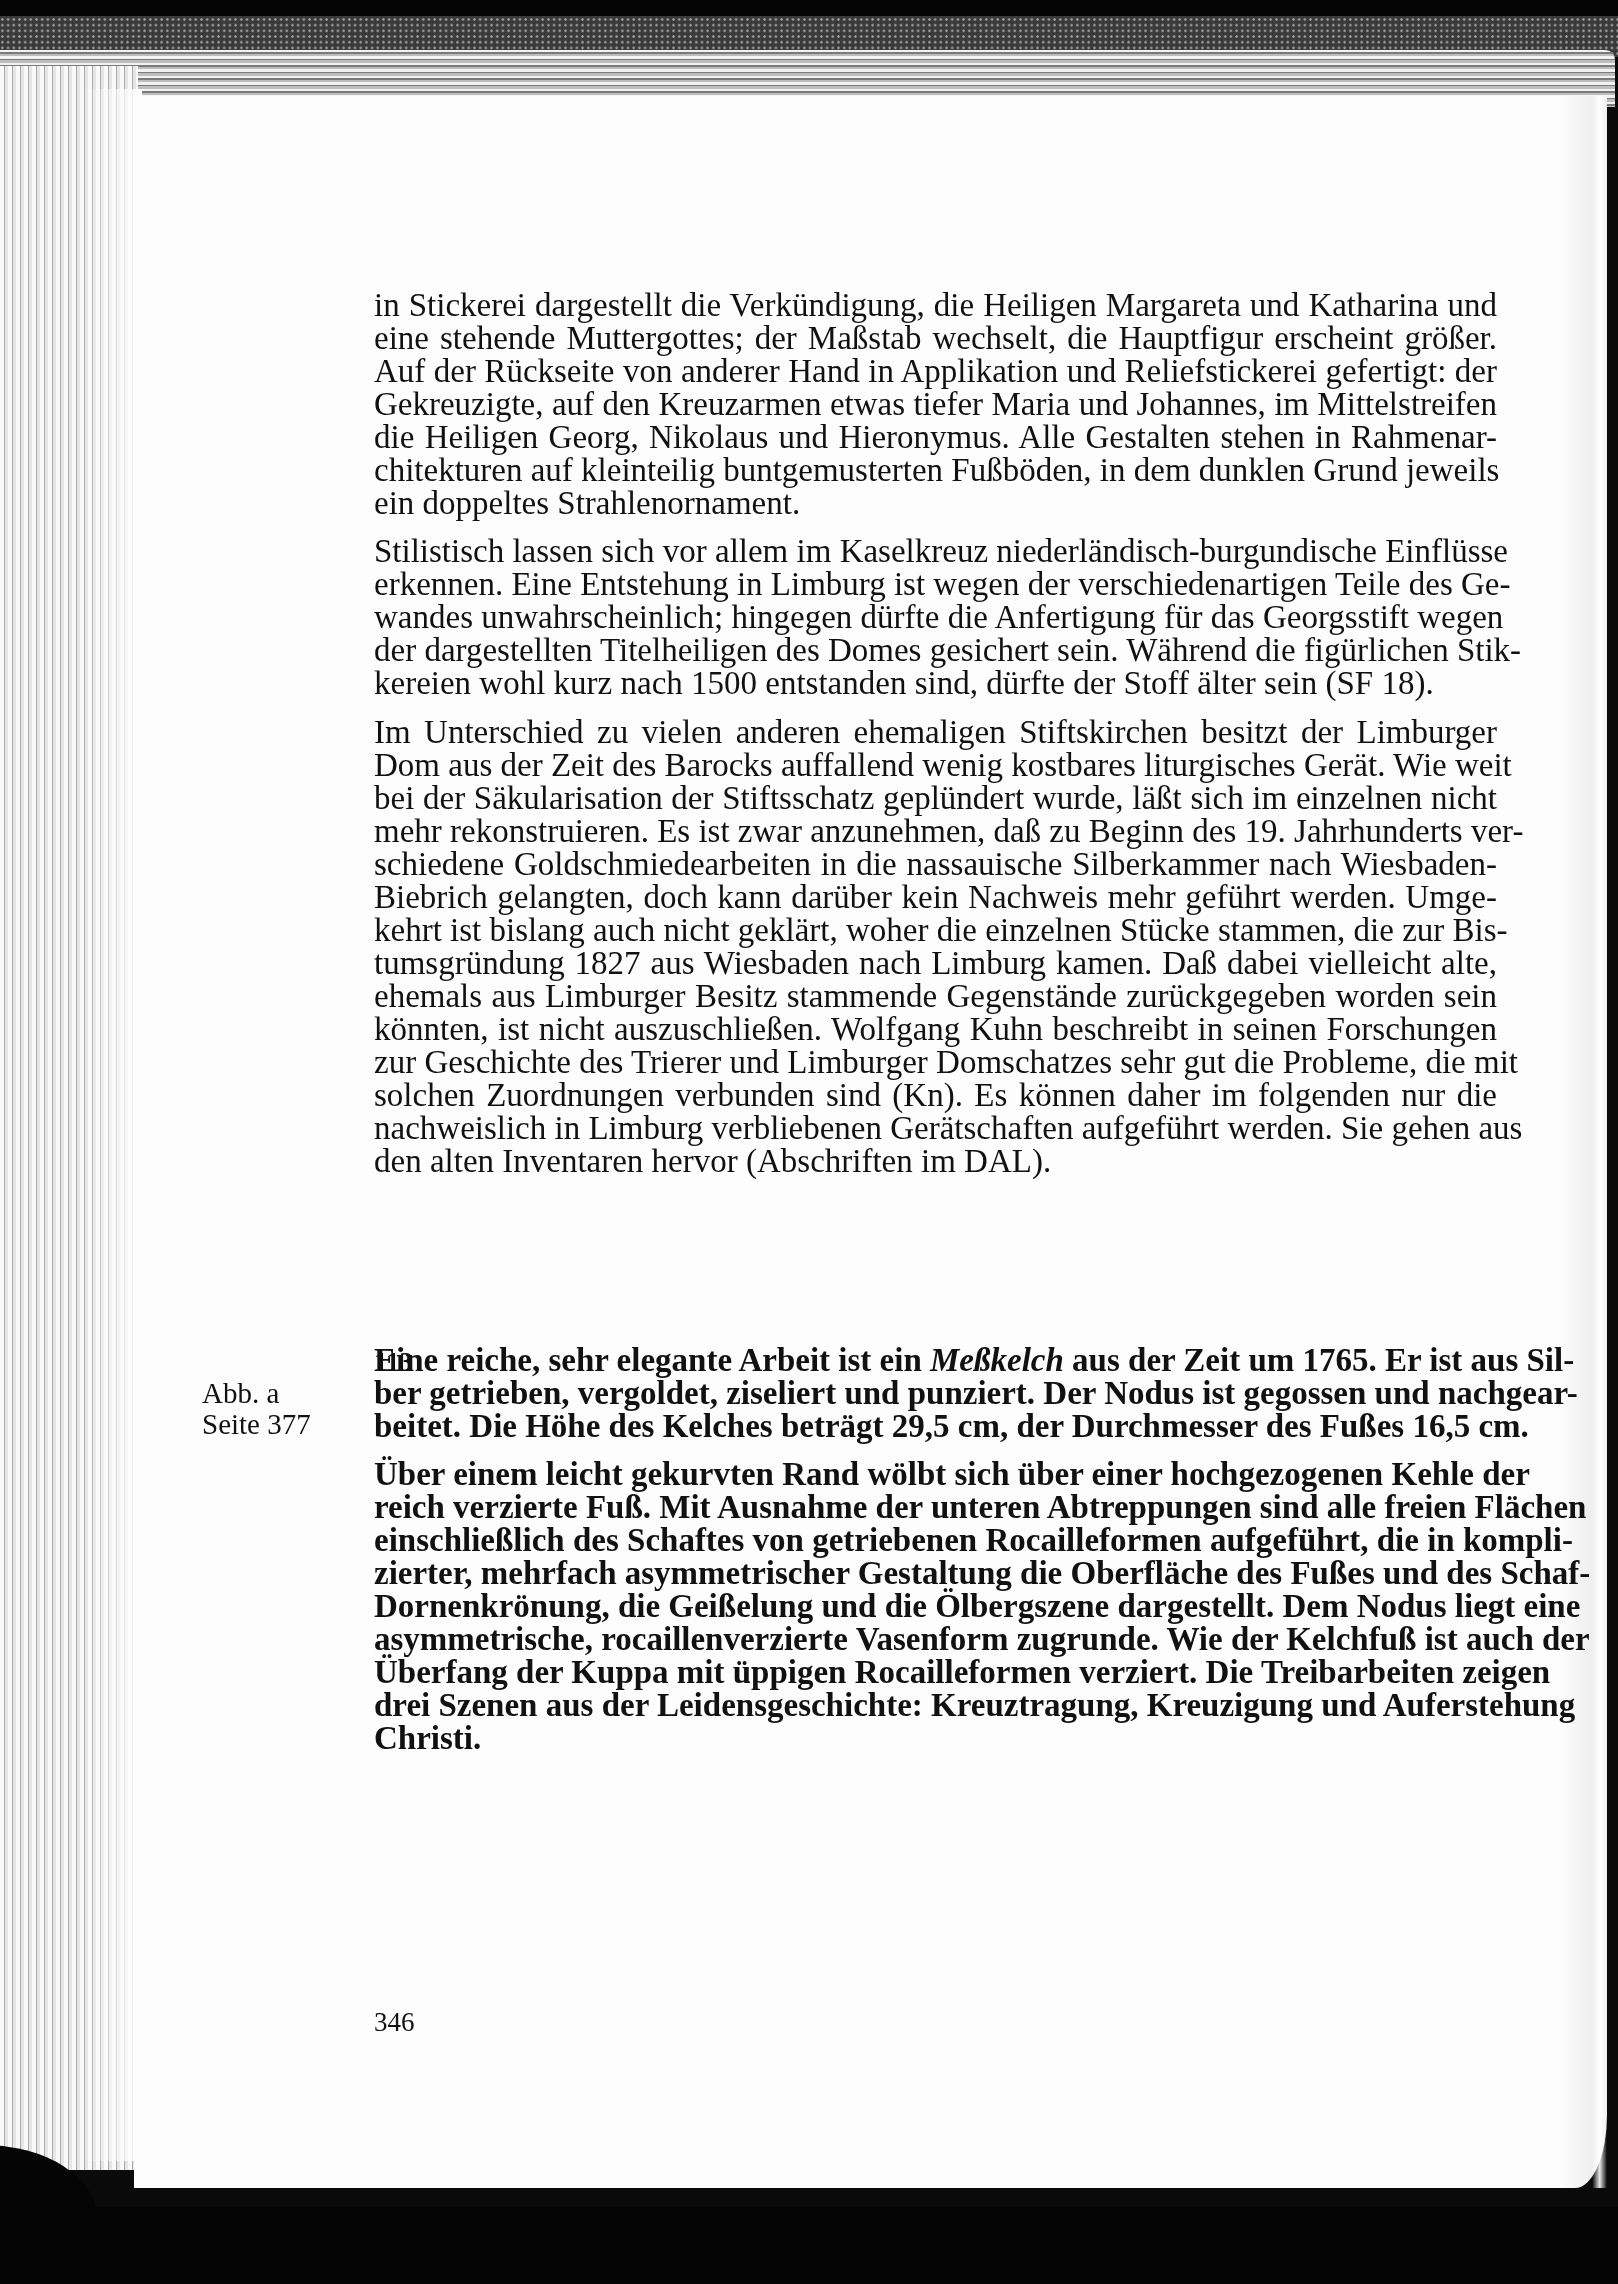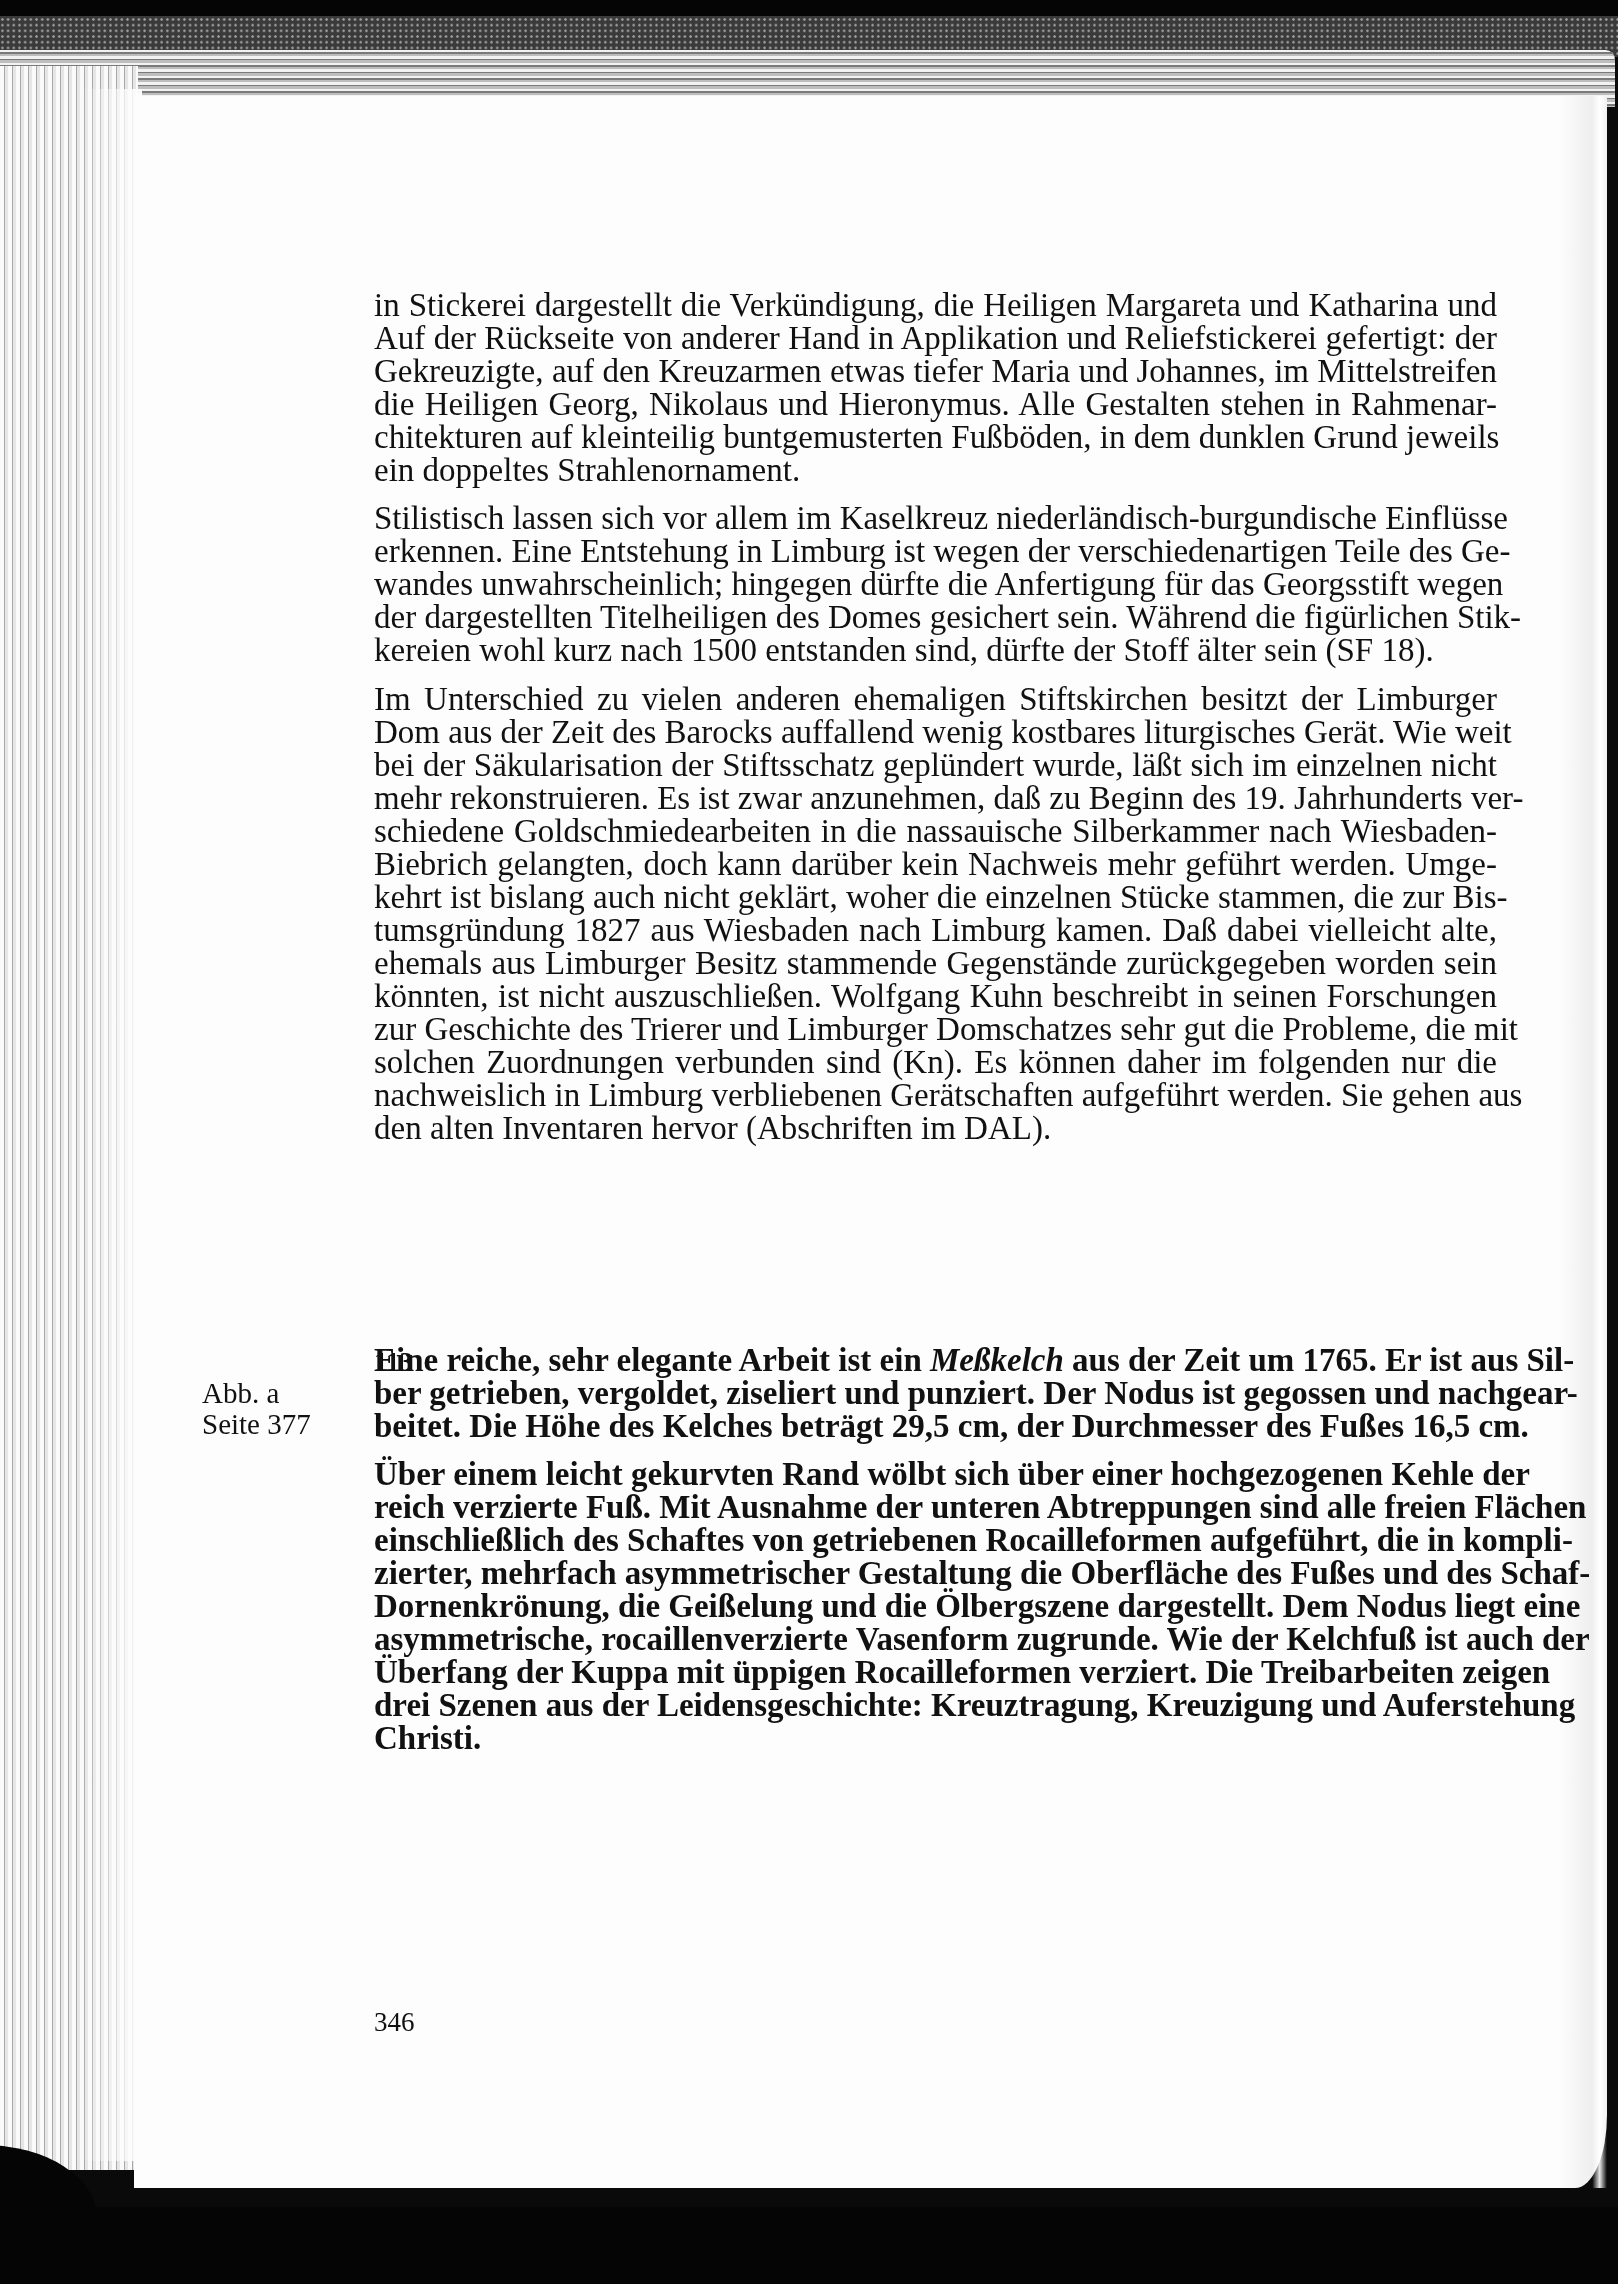--- a/index.html
+++ b/index.html
@@ -83,20 +83,21 @@
 <div class="bottom-black"></div>
 <div class="bottom-left-curve"></div>
 
 <div class="page">
   <div class="gutter-shadow"></div>
 </div>
 
 <div class="text-block" style="top:289px;">
   <p class="para">
     <span class="line">in Stickerei dargestellt die Verkündigung, die Heiligen Margareta und Katharina und</span>
+    <span class="line">eine stehende Muttergottes; der Maßstab wechselt, die Hauptfigur erscheint größer.</span>
     <span class="line">Auf der Rückseite von anderer Hand in Applikation und Reliefstickerei gefertigt: der</span>
     <span class="line">Gekreuzigte, auf den Kreuzarmen etwas tiefer Maria und Johannes, im Mittelstreifen</span>
     <span class="line">die Heiligen Georg, Nikolaus und Hieronymus. Alle Gestalten stehen in Rahmenar-</span>
     <span class="line">chitekturen auf kleinteilig buntgemusterten Fußböden, in dem dunklen Grund jeweils</span>
     <span class="line last">ein doppeltes Strahlenornament.</span>
   </p>
   <p class="para">
     <span class="line">Stilistisch lassen sich vor allem im Kaselkreuz niederländisch-burgundische Einflüsse</span>
     <span class="line">erkennen. Eine Entstehung in Limburg ist wegen der verschiedenartigen Teile des Ge-</span>
     <span class="line">wandes unwahrscheinlich; hingegen dürfte die Anfertigung für das Georgsstift wegen</span>

